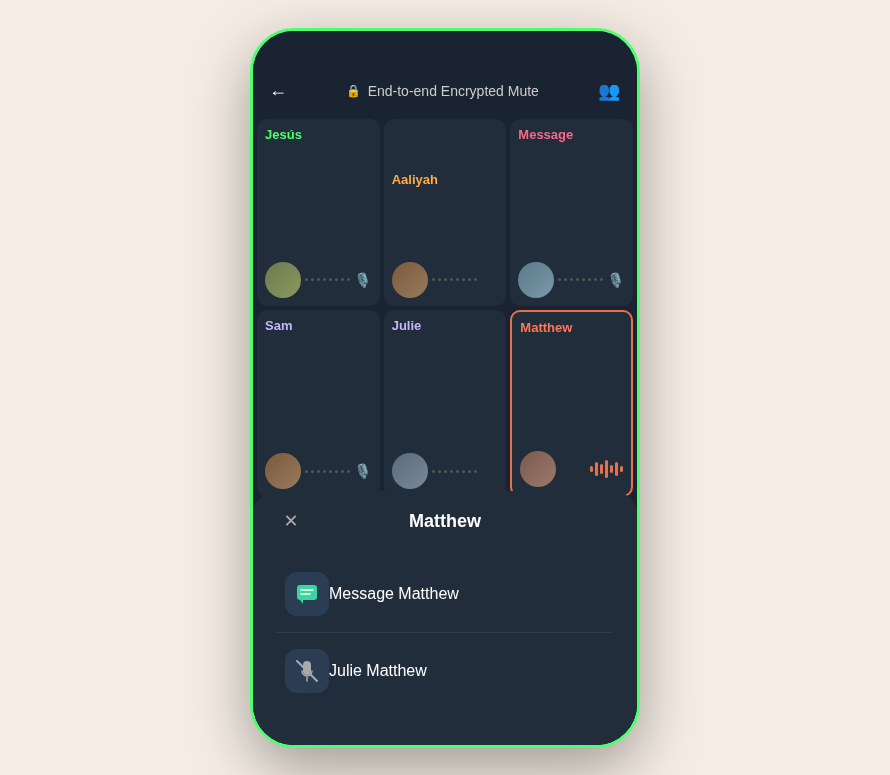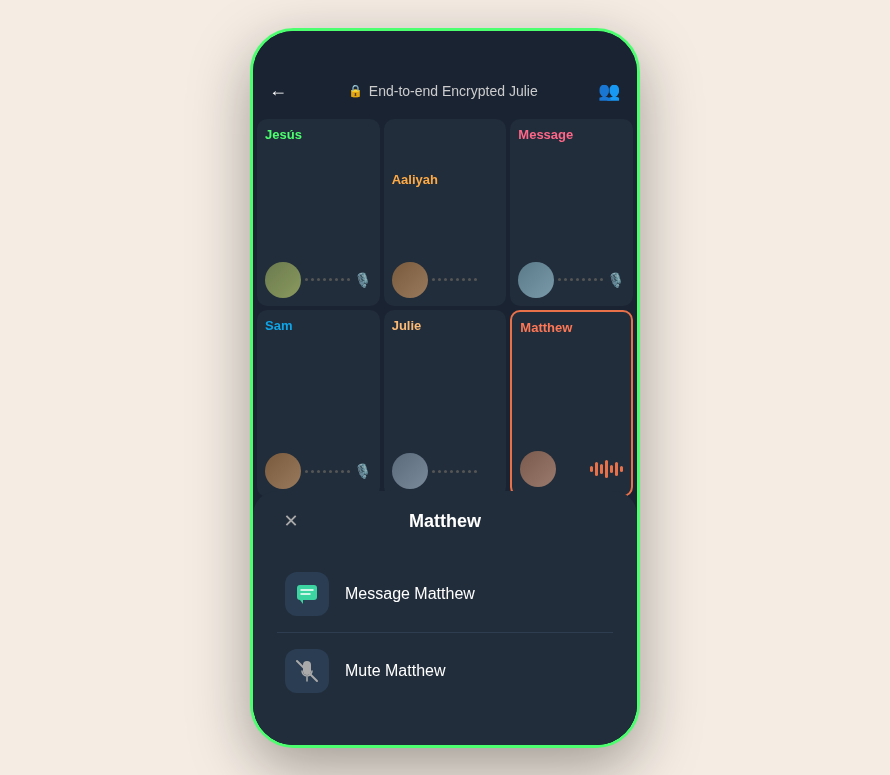--- a/index.html
+++ b/index.html
@@ -212,21 +212,20 @@
 
     .sheet-title {
       color: #fff;
       font-size: 18px;
       font-weight: 600;
     }
 
     .sheet-action {
       display: flex;
       align-items: center;
-      gap: 16px;
       padding: 16px 8px;
       cursor: pointer;
     }
 
     .sheet-action + .sheet-action {
       border-top: 1px solid #2e3e50;
     }
 
     .action-icon-wrap {
       width: 44px;
@@ -276,21 +275,21 @@
 
 <div class="phone-frame">
 
   <div class="status-bar">
   </div>
 
   <div class="header">
     <span class="back-arrow">←</span>
     <div class="header-title">
       <span class="lock-icon">🔒</span>
-      <span>End-to-end Encrypted Julie</span>
+      <span>End-to-end Encrypted Mute</span>
     </div>
     <span class="participants-icon">👥</span>
   </div>
 
   <div class="grid-area" id="participants-grid">
   <div class="grid-cell">
         <div class="participant-name" style="color: rgb(76, 255, 110);">Jesús</div>
         <div class="participant-bottom">
           <div class="avatar avatar-jesus"></div>
           <div class="dots-line">
@@ -333,38 +332,38 @@
             <div class="dot"></div>
             <div class="dot"></div>
             <div class="dot"></div>
             <div class="dot"></div>
             <div class="dot"></div>
           </div>
           <span class="mic-off">🎙️</span>
         </div>
       </div>
       <div class="grid-cell">
-        <div class="participant-name" style="color: #0ea5e9;">Sam</div>
+        <div class="participant-name" style="color: #c4b5fd;">Sam</div>
         <div class="participant-bottom">
           <div class="avatar avatar-sam"></div>
           <div class="dots-line">
             <div class="dot"></div>
             <div class="dot"></div>
             <div class="dot"></div>
             <div class="dot"></div>
             <div class="dot"></div>
             <div class="dot"></div>
             <div class="dot"></div>
             <div class="dot"></div>
           </div>
           <span class="mic-off">🎙️</span>
         </div>
       </div>
       <div class="grid-cell">
-        <div class="participant-name" style="color: #fdba74;">Julie</div>
+        <div class="participant-name" style="color: #c4b5fd;">Julie</div>
         <div class="participant-bottom">
           <div class="avatar avatar-julie"></div>
           <div class="dots-line">
             <div class="dot"></div>
             <div class="dot"></div>
             <div class="dot"></div>
             <div class="dot"></div>
             <div class="dot"></div>
             <div class="dot"></div>
             <div class="dot"></div>
@@ -441,21 +440,21 @@
         </div>
         <div class="sheet-action">
           <div class="action-icon-wrap" style="font-size: 22px;">
             <svg width="24" height="24" viewBox="0 0 24 24" fill="none">
         <path d="M12 2a4 4 0 0 1 4 4v6a4 4 0 0 1-8 0V6a4 4 0 0 1 4-4z" fill="#aaa"></path>
         <path d="M7 12a5 5 0 0 0 10 0" stroke="#aaa" stroke-width="1.5" fill="none" stroke-linecap="round"></path>
         <line x1="12" y1="18" x2="12" y2="22" stroke="#aaa" stroke-width="1.5" stroke-linecap="round"></line>
         <line x1="2" y1="2" x2="22" y2="22" stroke="#aaa" stroke-width="2" stroke-linecap="round"></line>
       </svg>
           </div>
-          <span class="action-label">Mute Matthew</span>
+          <span class="action-label">Julie Matthew</span>
         </div>
       </div>
   </div>
 
   <div class="nav-bar">
     <span class="nav-icon">◁</span>
     <span class="nav-icon">○</span>
     <span class="nav-icon">□</span>
   </div>
 

